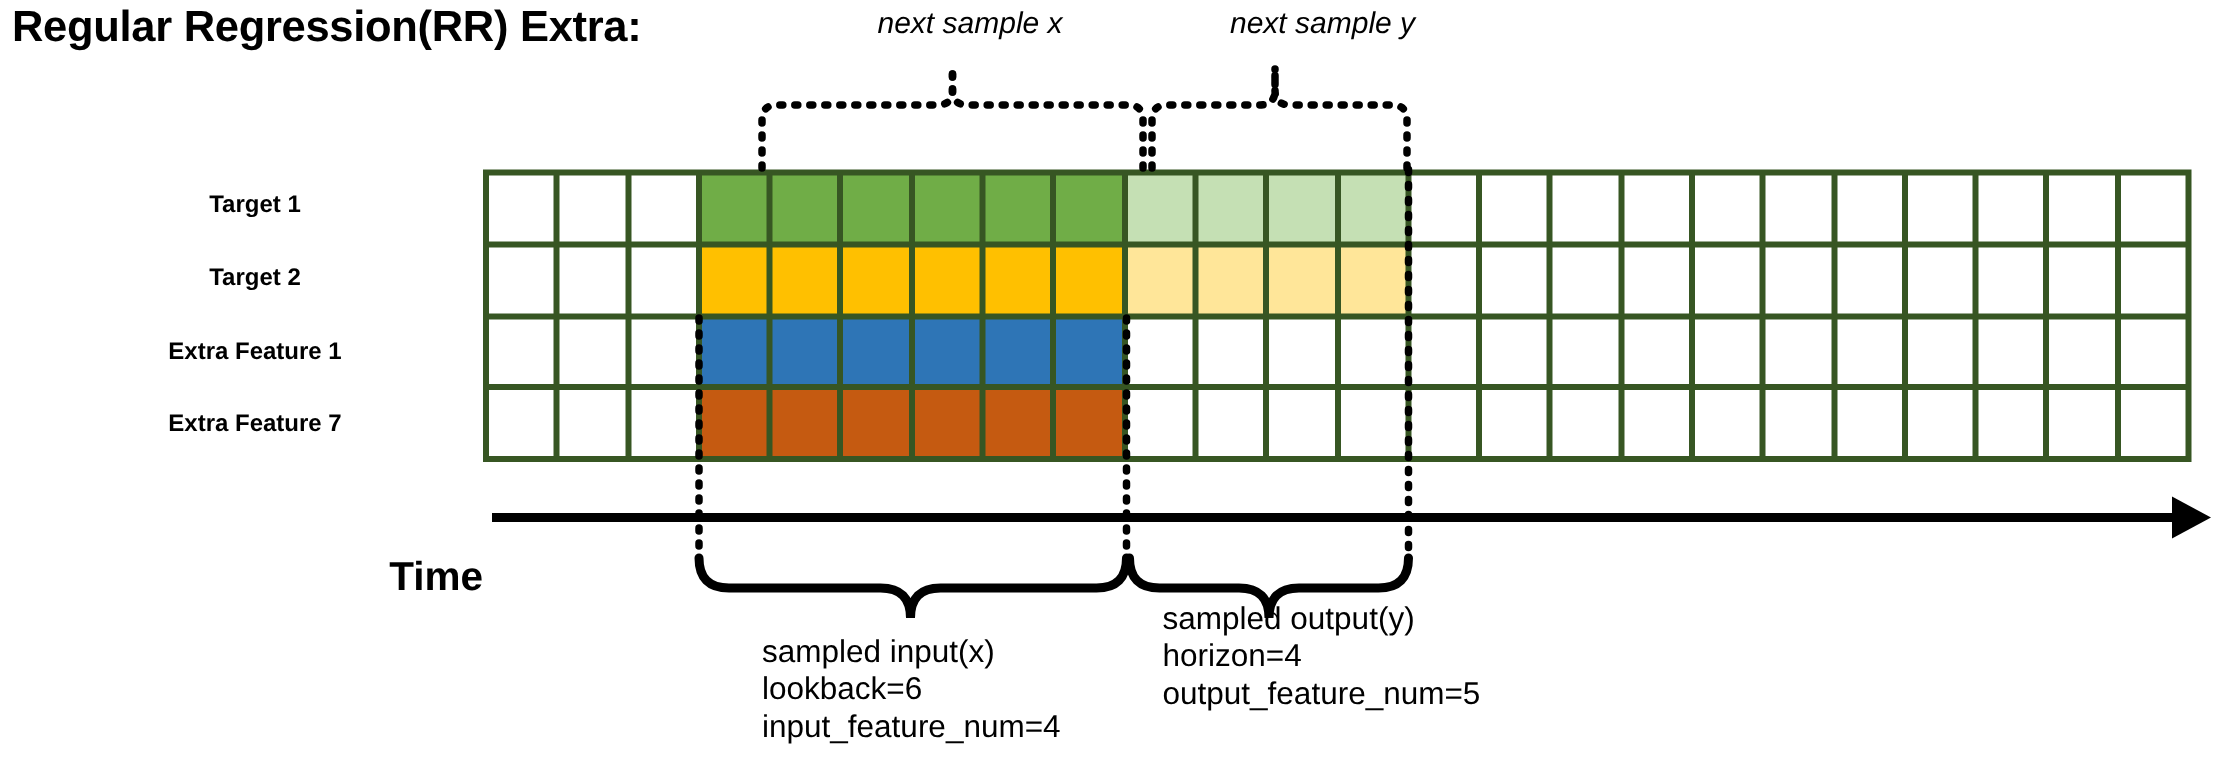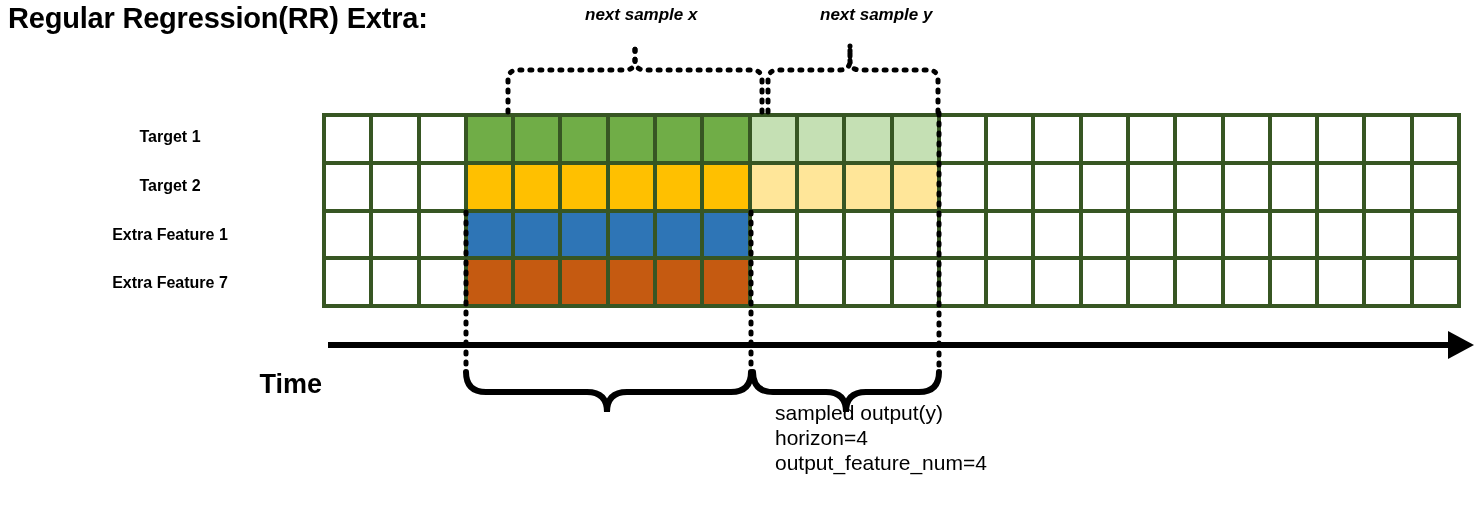--- a/index.html
+++ b/index.html
@@ -63,23 +63,23 @@
     position: absolute;
     left: 172px; top: 325px;
     width: 150px; text-align: right;
     font-size: 27px; font-weight: 700; margin-top: 44px;
   }
   .axis-svg { position: absolute; left: 0; top: 0; pointer-events: none; }
 
   
   .topline {
     position: absolute;
-    font-size: 17px;
+    font-size: 20px;
     font-style: italic;
-    font-weight: 700;
+    font-weight: 400;
     white-space: nowrap;
   }
 
   
   .caption {
     position: absolute;
     font-size: 21px;
     line-height: 25px;
     white-space: nowrap;
   }
@@ -226,19 +226,24 @@
     </g>
 
     <g fill="none" stroke="#000000" stroke-width="6" stroke-linecap="round">
       <path d="M 753,372 Q 753,392 773,392 L 826,392 Q 846,392 846,412 Q 846,392 866,392 L 919,392 Q 939,392 939,372"></path>
     </g>
   </svg>
 
   <div class="topline" style="left:585px; top:5px">next sample x</div>
   <div class="topline" style="left:820px; top:5px">next sample y</div>
 
+  <div class="caption" style="left:508px; top:422px">
+    <div>sampled input(x)</div>
+    <div>lookback=6</div>
+    <div>input_feature_num=4</div>
+  </div>
   <div class="caption" style="left:775px; top:400px">
     <div>sampled output(y)</div>
     <div>horizon=4</div>
-    <div>output_feature_num=4</div>
+    <div>output_feature_num=5</div>
   </div>
 
 </div>
 
 </body></html>

